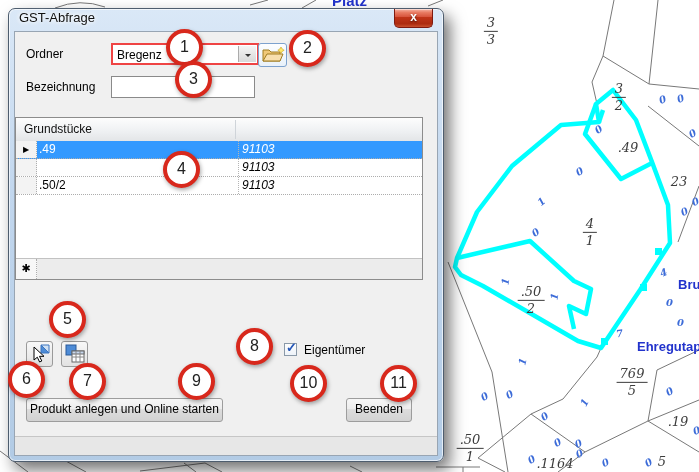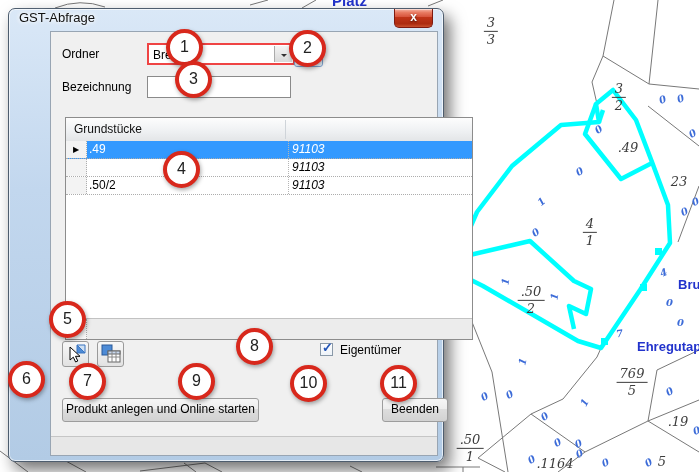--- a/index.html
+++ b/index.html
@@ -25,39 +25,39 @@
           background:linear-gradient(#dae8f7,#c2d7ee 40%,#b2cbe5);
           box-shadow:6px 8px 16px rgba(0,0,0,.55), inset 0 0 0 1px rgba(255,255,255,.65);}
   .title{position:absolute;left:10px;top:1px;font-size:13px;color:#101010;
          text-shadow:0 0 5px #fff,0 0 5px #fff;}
   .close-btn{position:absolute;top:0;right:10px;width:39px;height:19px;box-sizing:border-box;
          border:1px solid #7e1a10;border-top:none;border-radius:0 0 5px 5px;cursor:pointer;
          background:linear-gradient(#f6b6a6 0%,#e87a61 20%,#d6523a 45%,#c03418 46%,#ad2b10 82%,#c8502e 100%);
          color:#fff;font:bold 12px/16px "Liberation Sans",sans-serif;text-align:center;
          text-shadow:0 1px 2px rgba(0,0,0,.6);box-shadow:inset 0 1px 0 rgba(255,255,255,.5);}
   .client{position:absolute;left:5px;right:5px;top:22px;bottom:5px;
-          background:#f0f0f0;border:1px solid #98a5b3;margin-left:36px;}
+          background:#f0f0f0;border:1px solid #98a5b3;}
 
   .fld-label{position:absolute;font-size:12px;color:#000;}
   .combo{position:absolute;left:96px;top:11px;width:148px;height:22px;box-sizing:border-box;
          background:#fff;border:2px solid #ef4444;cursor:pointer;}
   .combo-val{position:absolute;left:4px;top:3px;font-size:12px;color:#000;}
   .combo-dd{position:absolute;right:1px;top:1px;bottom:1px;width:17px;
          background:linear-gradient(#f4f4f4,#d9d9d9);border-left:1px solid #ababab;}
   .dd-arrow{display:block;width:0;height:0;margin:8px auto 0;
          border:3.5px solid transparent;border-top-color:#333;}
   .folder-btn{position:absolute;left:243px;top:11px;width:29px;height:24px;box-sizing:border-box;
          border:1px solid #7da2ce;border-radius:3px;cursor:pointer;
          background:linear-gradient(#fdfeff,#e8f1fa);}
   .text-input{position:absolute;left:96px;top:44px;width:144px;height:22px;box-sizing:border-box;
          background:#fff;border:1px solid #8a8a8a;font-size:12px;padding:2px 4px;
          font-family:"Liberation Sans",sans-serif;}
 
   
-  .grid{position:absolute;left:14px;top:85px;width:408px;height:223px;box-sizing:border-box;
+  .grid{position:absolute;left:0;top:85px;width:408px;height:163px;box-sizing:border-box;
         background:#fff;border:1px solid #8c8c8c;}
   .grid-header{position:absolute;left:0;right:0;top:0;height:23px;
         background:linear-gradient(#fdfdfd,#eef0f2 60%,#e3e5e7);border-bottom:1px solid #9a9a9a;}
   .gh{position:absolute;top:4px;font-size:12px;color:#111;}
   .gh1{left:8px;} .gh2{left:222px;}
   .hsep{position:absolute;top:2px;bottom:2px;left:219px;width:1px;background:#cfd4d9;}
   .grid-body{position:absolute;left:0;right:0;top:23px;}
   .grid-row{position:relative;height:17px;border-bottom:1px dotted #adadad;background:#fff;}
   .row-selector{position:absolute;left:0;top:0;bottom:0;width:20px;background:#f3f3f3;
         border-right:1px dotted #adadad;font-size:8px;line-height:17px;text-align:center;color:#000;}

